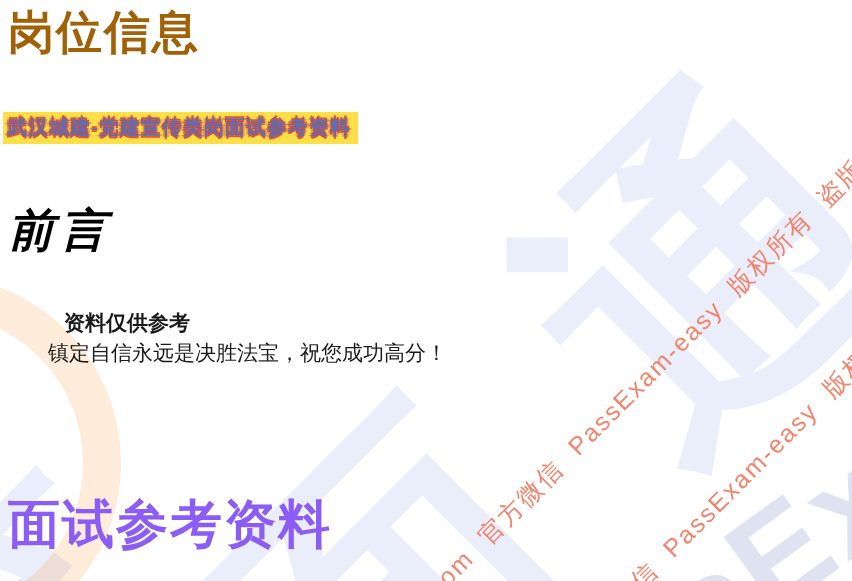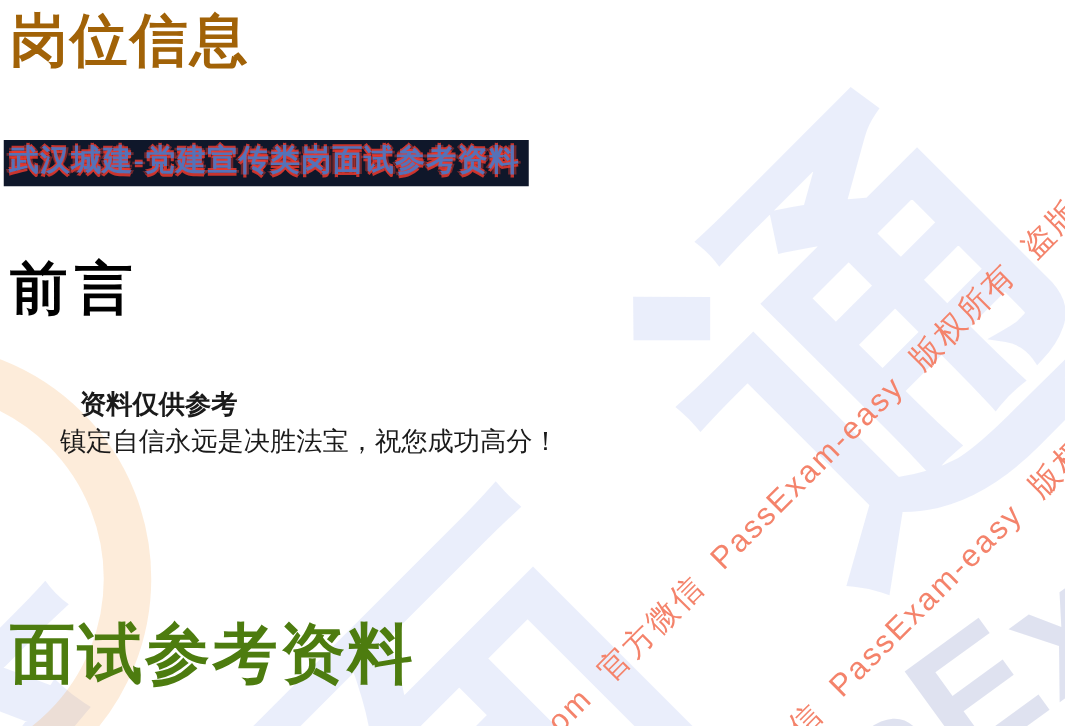--- a/index.html
+++ b/index.html
@@ -33,41 +33,41 @@
   }
   .wm-line.l1{left:380px;top:620px;}
   .wm-line.l2{left:475px;top:722px;}
   
   .content{position:absolute;z-index:2;left:0;top:0;width:100%;height:100%;}
   .h1{
     position:absolute;left:8px;top:8px;font-size:46px;font-weight:bold;
     letter-spacing:2px;color:#a16207;line-height:1.1;
   }
   .hl-title{
-    position:absolute;left:3px;top:112px;background:#0f172a;
-    padding:4px 7px 5px 4px;font-size:24px;font-weight:bold;letter-spacing:1px;
+    position:absolute;left:3px;top:112px;background:#fde047;
+    padding:4px 7px 5px 4px;font-size:20px;font-weight:bold;letter-spacing:1px;
     color:#5572B8;
     text-shadow:0 -2px 0 rgba(232,57,47,0.85),0 2px 0 rgba(232,57,47,0.85),
                 2px 0 0 rgba(232,57,47,0.45),-2px 0 0 rgba(232,57,47,0.45);
     line-height:1.15;white-space:nowrap;
   }
   .h2{
     position:absolute;left:8px;top:206px;font-size:46px;font-weight:bold;
-    letter-spacing:6px;color:#000;line-height:1.1;
+    letter-spacing:6px;color:#000;line-height:1.1;font-style:italic;
   }
   .para{
     position:absolute;left:4px;top:308px;width:846px;font-size:21px;
     line-height:30px;color:#1a1a1a;
   }
   .para-line{white-space:nowrap;}
   .para-line.indent{padding-left:44px;}
   .para-line .b{font-weight:bold;margin-left:16px;}
   .h3{
     position:absolute;left:8px;top:496px;font-size:52px;font-weight:bold;
-    letter-spacing:2px;color:#4d7c0f;line-height:1.1;
+    letter-spacing:2px;color:#8b5cf6;line-height:1.1;
   }
 </style>
 </head>
 <body>
 
 <div class="page">
 
   <div class="wm-glyph g1">笔</div>
   <div class="wm-glyph g2">面</div>
   <div class="wm-glyph g3">通</div>

